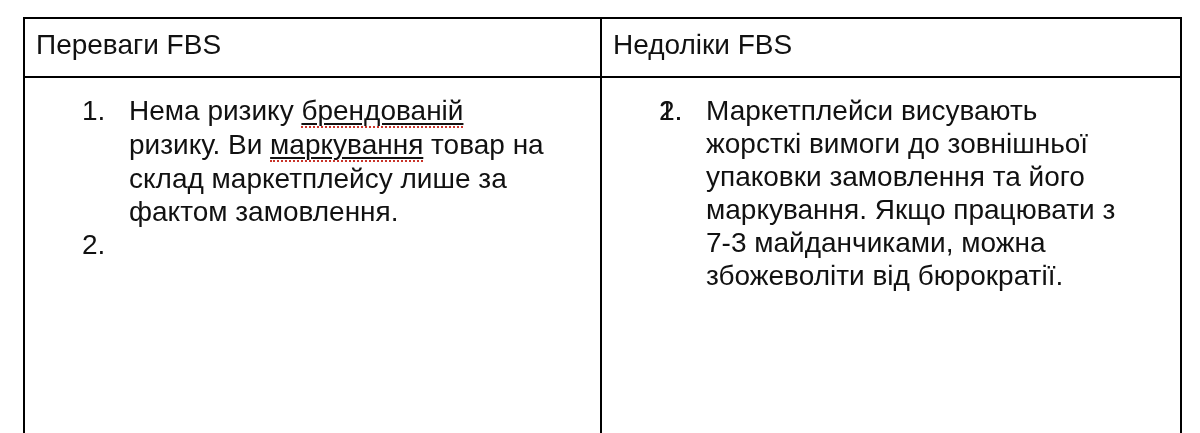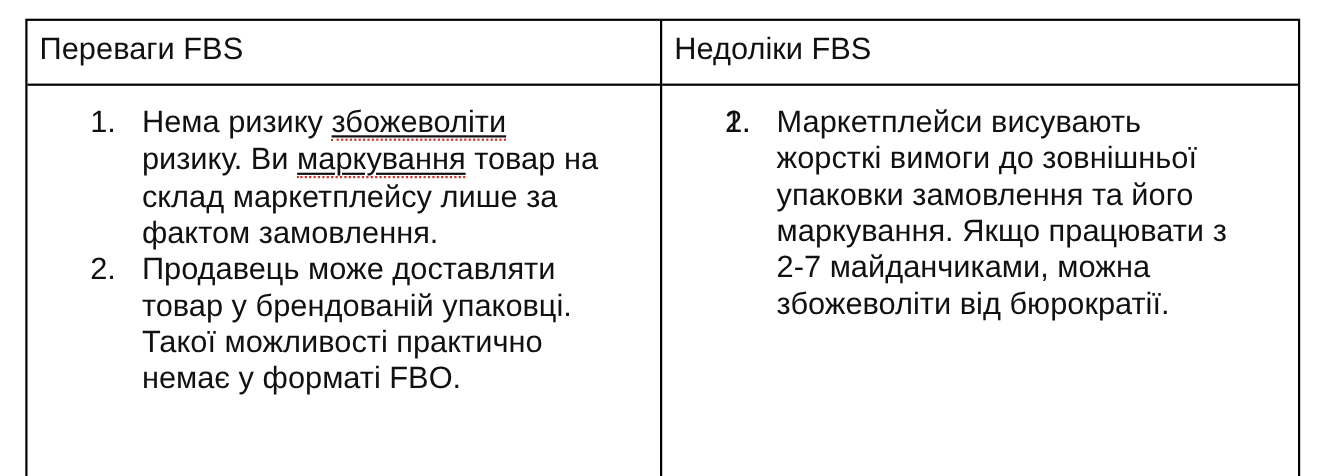--- a/index.html
+++ b/index.html
@@ -87,35 +87,34 @@
     </div>
 
     <div class="cell header-cell">
       <span>Недоліки FBS</span>
     </div>
 
     <div class="cell body-cell col-left">
       <ol class="cell-list">
         <li>
           <span class="list-num">1.</span>
-          <span>Нема ризику </span><span class="spell">збожеволіти</span><span> ризику. Ви </span><span class="spell">маркування</span><span> товар на склад маркетплейсу лише за фактом замовлення.</span>
+          <span>Нема ризику </span><span class="spell">брендованій</span><span> ризику. Ви </span><span class="spell">маркування</span><span> товар на склад маркетплейсу лише за фактом замовлення.</span>
         </li>
         <li>
           <span class="list-num">2.</span>
-          <span>Продавець може доставляти товар у брендованій упаковці. Такої можливості практично немає у форматі FBO.</span>
         </li>
       </ol>
     </div>
 
     <div class="cell body-cell">
       <ol class="cell-list">
         <li>
           <span class="list-num">1.</span>
         </li>
         <li>
           <span class="list-num">2.</span>
-          <span>Маркетплейси висувають жорсткі вимоги до зовнішньої упаковки замовлення та його маркування. Якщо працювати з 2-7 майданчиками, можна збожеволіти від бюрократії.</span>
+          <span>Маркетплейси висувають жорсткі вимоги до зовнішньої упаковки замовлення та його маркування. Якщо працювати з 7-3 майданчиками, можна збожеволіти від бюрократії.</span>
         </li>
       </ol>
     </div>
 
   </div>
 </div>
 
 </body></html>

